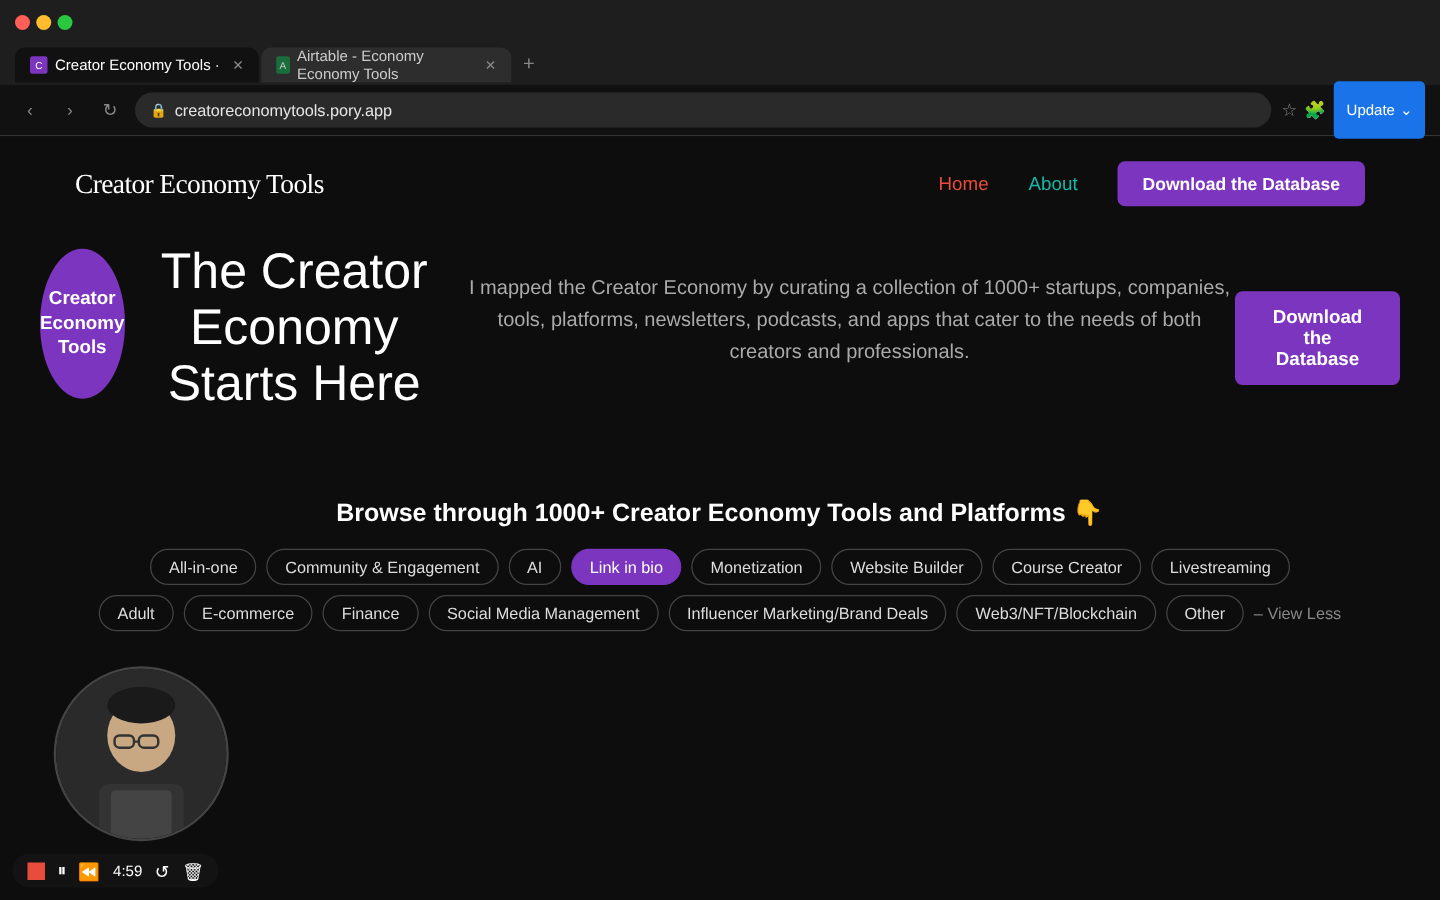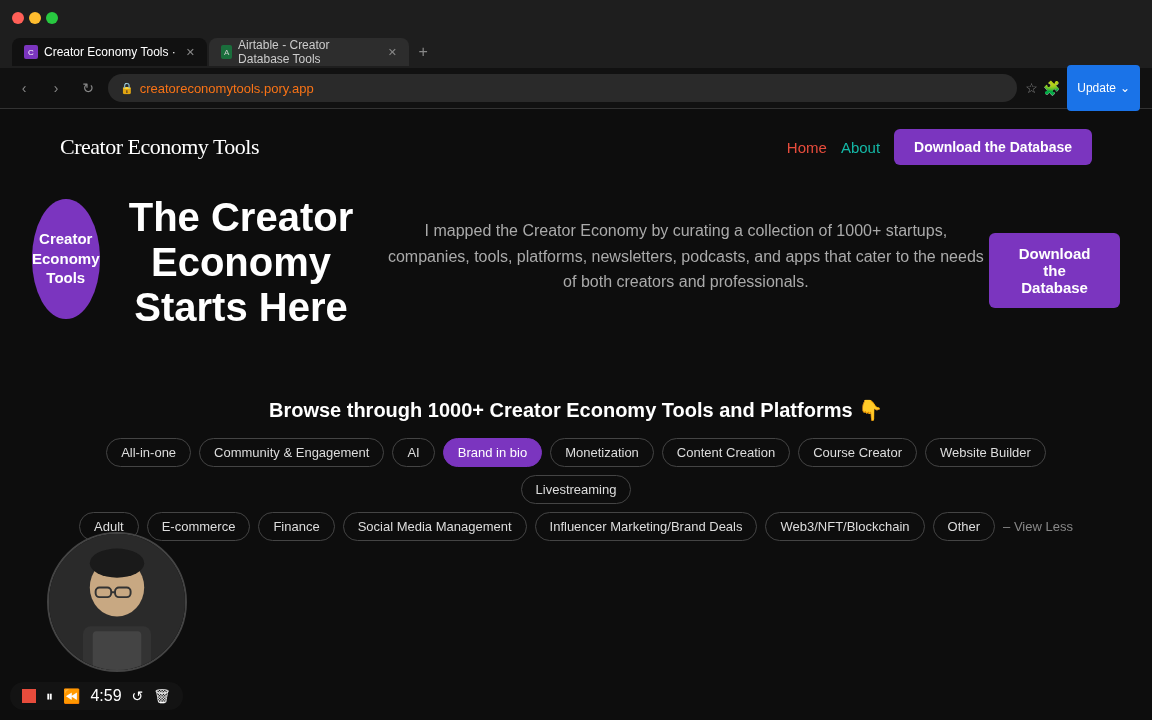--- a/index.html
+++ b/index.html
@@ -111,21 +111,21 @@
       border-radius: 20px;
       padding: 4px 12px;
       display: flex;
       align-items: center;
       gap: 6px;
       font-size: 13px;
       color: #ccc;
       height: 28px;
     }
     .address-icon { color: #888; font-size: 11px; }
-    .address-text { color: #f97316; font-size: 13px; }
+    .address-text { color: #e5e5e5; font-size: 13px; }
     .browser-actions {
       display: flex;
       align-items: center;
       gap: 6px;
     }
     .browser-action-btn {
       color: #888;
       font-size: 14px;
       cursor: pointer;
     }
@@ -159,21 +159,21 @@
     .nav-logo {
       font-size: 22px;
       font-weight: 400;
       color: #fff;
       font-family: Georgia, serif;
       letter-spacing: -0.5px;
     }
     .nav-links {
       display: flex;
       align-items: center;
-      gap: 14px;
+      gap: 32px;
     }
     .nav-link {
       color: #e74c3c;
       font-size: 15px;
       cursor: pointer;
       text-decoration: none;
     }
     .nav-link.about {
       color: #14b8a6;
     }
@@ -206,21 +206,21 @@
       justify-content: center;
       font-size: 15px;
       font-weight: 700;
       color: #fff;
       text-align: center;
       line-height: 1.3;
       margin-bottom: 24px;
     }
     .hero-title {
       font-size: 40px;
-      font-weight: 700;
+      font-weight: 400;
       color: #fff;
       margin-bottom: 16px;
     }
     .hero-subtitle {
       font-size: 16px;
       color: #aaa;
       max-width: 700px;
       line-height: 1.6;
       margin-bottom: 28px;
     }
@@ -318,21 +318,21 @@
   </div>
 
   <div class="browser-tabs">
     <div class="tab active">
       <div class="tab-favicon">C</div>
       <span>Creator Economy Tools ·</span>
       <span class="tab-close">✕</span>
     </div>
     <div class="tab">
       <div class="tab-favicon" style="background:#1a6e3c;">A</div>
-      <span>Airtable - Creator Database Tools</span>
+      <span>Airtable - Economy Economy Tools</span>
       <span class="tab-close">✕</span>
     </div>
     <div class="tab-add">
       <span>+</span>
     </div>
   </div>
 
   <div class="browser-addressbar">
     <span class="nav-btn">‹</span>
     <span class="nav-btn">›</span>
@@ -370,25 +370,24 @@
     <p class="hero-subtitle">I mapped the Creator Economy by curating a collection of 1000+ startups, companies, tools, platforms, newsletters, podcasts, and apps that cater to the needs of both creators and professionals.</p>
     <button class="hero-cta">Download the Database</button>
   </div>
 
   <div class="browse-section">
     <h2 class="browse-title">Browse through 1000+ Creator Economy Tools and Platforms 👇</h2>
     <div class="tags-row">
       <span class="tag">All-in-one</span>
       <span class="tag">Community &amp; Engagement</span>
       <span class="tag">AI</span>
-      <span class="tag active">Brand in bio</span>
+      <span class="tag active">Link in bio</span>
       <span class="tag">Monetization</span>
-      <span class="tag">Content Creation</span>
+      <span class="tag">Website Builder</span>
       <span class="tag">Course Creator</span>
-      <span class="tag">Website Builder</span>
       <span class="tag">Livestreaming</span>
     </div>
     <div class="tags-row-2">
       <span class="tag">Adult</span>
       <span class="tag">E-commerce</span>
       <span class="tag">Finance</span>
       <span class="tag">Social Media Management</span>
       <span class="tag">Influencer Marketing/Brand Deals</span>
       <span class="tag">Web3/NFT/Blockchain</span>
       <span class="tag">Other</span>
@@ -418,17 +417,17 @@
 
         <rect x="45" y="100" width="50" height="40" rx="4" fill="#444"></rect>
       </svg>
     </div>
   </div>
 
   <div style="background:rgba(20,20,20,0.9); border-radius:20px; padding:5px 12px; display:flex; align-items:center; gap:10px; margin-top:-10px; position:relative; z-index:10;">
     <div style="width:14px;height:14px;background:#e74c3c;border-radius:50;"></div>
     <span style="color:#fff; font-size:14px;">⏸</span>
     <span style="color:#fff; font-size:14px;">⏪</span>
-    <span style="color:#fff; font-size:16px;">4:59</span>
+    <span style="color:#fff; font-size:12px;">4:59</span>
     <span style="color:#fff; font-size:14px;">↺</span>
     <span style="color:#fff; font-size:14px;">🗑</span>
   </div>
 </div>
 
 </body></html>

